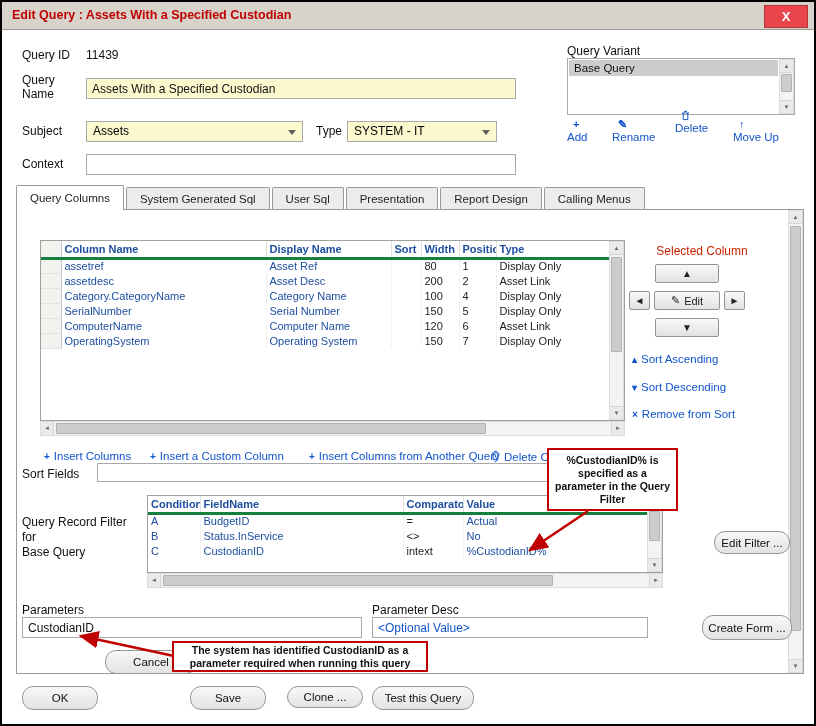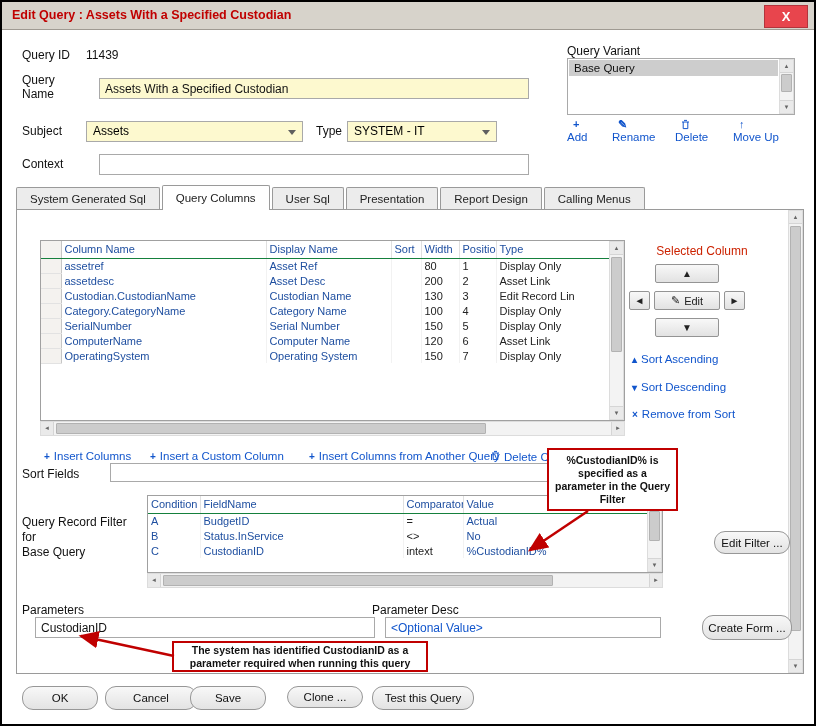--- a/index.html
+++ b/index.html
@@ -10,21 +10,21 @@
   .titlebar{position:absolute;left:0;top:0;right:0;height:28px;background:#d7d3cb;border-bottom:1px solid #9f9a92;}
   .title{position:absolute;left:10px;top:6px;color:#c00000;font-weight:bold;font-size:12.5px;white-space:nowrap;}
   .menu-icon{position:absolute;right:64px;top:7px;width:24px;height:15px;cursor:pointer;}
   .menu-icon .bar{height:2.6px;background:#1a1a1a;margin-bottom:2.6px;border-radius:1px;}
   .close-btn{position:absolute;right:6px;top:3px;width:44px;height:23px;background:#e8454d;color:#fff;font-weight:bold;
              text-align:center;line-height:22px;font-size:13px;cursor:pointer;border:1px solid #b2343c;}
   
   .lbl{position:absolute;font-size:12px;color:#111;line-height:14px;}
   .val{position:absolute;font-size:12px;color:#111;}
   
-  .tf{position:absolute;border:1px solid #a9a9a9;font-size:12px;padding:1px 5px;font-family:"Liberation Sans",sans-serif;background:#fff;height:21px;color:#111;margin-left:13px;}
+  .tf{position:absolute;border:1px solid #a9a9a9;font-size:12px;padding:1px 5px;font-family:"Liberation Sans",sans-serif;background:#fff;height:21px;color:#111;}
   .yellow{background:#fdf9cf;}
   .blue-text{color:#1155cc;}
   
   .dd{position:absolute;border:1px solid #a9a9a9;background:#fdf9cf;font-size:12px;line-height:19px;height:21px;padding:0 20px 0 6px;cursor:pointer;}
   .dd-arrow{position:absolute;right:6px;top:8px;width:0;height:0;border-left:4px solid transparent;border-right:4px solid transparent;border-top:5px solid #5f5f5f;}
   
   .listbox{position:absolute;border:1px solid #a9a9a9;background:#fff;}
   .lb-item{height:16px;line-height:16px;font-size:11.5px;padding:0 5px;background:#cdcdcd;color:#111;margin:1px 16px 0 1px;cursor:pointer;}
   
   .qv-action{position:absolute;display:flex;flex-direction:column;align-items:flex-start;cursor:pointer;}
@@ -33,22 +33,22 @@
   
   .tabbar{position:absolute;left:14px;top:183px;display:flex;align-items:flex-end;}
   .tab{border:1px solid #9a9a9a;border-bottom:none;background:#ececec;height:23px;line-height:23px;padding:0 13px;
        font-size:11.5px;margin-right:2px;color:#222;cursor:pointer;border-radius:2px 2px 0 0;white-space:nowrap;}
   .tab.active{background:#fff;height:25px;line-height:25px;position:relative;z-index:3;}
   .tab.disabled{color:#999;cursor:default;}
   .content-box{position:absolute;left:14px;top:207px;width:788px;height:465px;border:1px solid #9a9a9a;background:#fff;}
   
   .grid-box{position:absolute;background:#fff;border:1px solid #a0a0a0;overflow:hidden;}
   table.grid{border-collapse:collapse;table-layout:fixed;font-size:11px;color:#222;}
-  table.grid th{font-weight:normal;color:#1f4fa0;text-align:left;padding:1px 3px;border-right:1px solid #e0e0e0;
-                border-bottom:1px solid #15803d;height:17px;overflow:hidden;white-space:nowrap;}
+  table.grid th{font-weight:bold;color:#1f4fa0;text-align:left;padding:1px 3px;border-right:1px solid #e0e0e0;
+                border-bottom:3px solid #15803d;height:17px;overflow:hidden;white-space:nowrap;}
   table.grid td{padding:0 3px;height:15px;overflow:hidden;white-space:nowrap;border-right:1px solid #f2f2f2;}
   #columns-grid td:nth-child(2),#columns-grid td:nth-child(3){color:#1f4fa0;}
   #filter-grid td{color:#1f4fa0;}
   #filter-grid td:nth-child(3){color:#222;}
   .sel-cell{background:#f4f2ef;border-right:1px solid #c6c6c6 !important;border-bottom:1px solid #e2e2e2;}
   
   .vscroll{position:absolute;width:15px;background:#f3f3f3;border:1px solid #dcdcdc;}
   .vscroll .s-arr{position:absolute;left:0;width:13px;height:13px;font-size:6px;color:#666;text-align:center;line-height:13px;background:#eaeaea;}
   .vscroll .s-arr.up{top:0;border-bottom:1px solid #d5d5d5;}
   .vscroll .s-arr.down{bottom:0;border-top:1px solid #d5d5d5;}
@@ -118,36 +118,36 @@
   </div>
 
   <div class="qv-action" style="left:565px;top:117px">
     <span class="qv-icon">+</span>
     <span class="qv-label">Add</span>
   </div>
   <div class="qv-action" style="left:610px;top:117px">
     <span class="qv-icon">✎</span>
     <span class="qv-label">Rename</span>
   </div>
-  <div class="qv-action" style="left:673px;top:117px">
+  <div class="qv-action" style="left:673px;top:108px">
     <span class="qv-icon">
       <svg width="9" height="11" viewBox="0 0 9 11">
           <path d="M1 3h7M2.2 3v6.6h4.6V3M3 1.4h3" stroke="#1155cc" stroke-width="1" fill="none"></path>
         </svg>
     </span>
     <span class="qv-label">Delete</span>
   </div>
   <div class="qv-action" style="left:731px;top:117px">
     <span class="qv-icon">↑</span>
     <span class="qv-label">Move Up</span>
   </div>
 
   <div class="tabbar">
+    <div class="tab active">Query Columns</div>
     <div class="tab">System Generated Sql</div>
-    <div class="tab active">Query Columns</div>
     <div class="tab">User Sql</div>
     <div class="tab">Presentation</div>
     <div class="tab">Report Design</div>
     <div class="tab">Calling Menus</div>
   </div>
 
   <div class="content-box"></div>
   <div class="vscroll" style="left:786px;top:208px;height:463px">
     <span class="s-arr up">▲</span>
     <span class="s-thumb" style="top:15px;height:405px"></span>
@@ -190,29 +190,20 @@
             <td class="sel-cell"></td>
             <td>assetdesc</td>
             <td>Asset Desc</td>
             <td></td>
             <td>200</td>
             <td>2</td>
             <td>Asset Link</td>
           </tr>
           <tr>
             <td class="sel-cell"></td>
-            <td>Custodian.CustodianName</td>
-            <td>Custodian Name</td>
-            <td></td>
-            <td>130</td>
-            <td>3</td>
-            <td>Edit Record Lin</td>
-          </tr>
-          <tr>
-            <td class="sel-cell"></td>
             <td>Category.CategoryName</td>
             <td>Category Name</td>
             <td></td>
             <td>100</td>
             <td>4</td>
             <td>Display Only</td>
           </tr>
           <tr>
             <td class="sel-cell"></td>
             <td>SerialNumber</td>
@@ -376,18 +367,18 @@
     <defs>
       <marker id="ah" markerWidth="9" markerHeight="8" refX="7" refY="3.5" orient="auto">
         <path d="M0,0 L8,3.5 L0,7 z" fill="#c00000"></path>
       </marker>
     </defs>
     <line x1="586" y1="509" x2="528" y2="548" stroke="#c00000" stroke-width="2.5" marker-end="url(#ah)"></line>
     <line x1="172" y1="654" x2="79" y2="634" stroke="#c00000" stroke-width="2.5" marker-end="url(#ah)"></line>
   </svg>
 
   <div class="btn" style="left:20px;top:684px;width:76px;height:24px">OK</div>
-  <div class="btn" style="left:103px;top:684px;width:92px;height:24px">Cancel</div>
+  <div class="btn" style="left:103px;top:648px;width:92px;height:24px">Cancel</div>
   <div class="btn" style="left:188px;top:684px;width:76px;height:24px">Save</div>
   <div class="btn" style="left:285px;top:684px;width:76px;height:22px">Clone ...</div>
   <div class="btn" style="left:370px;top:684px;width:102px;height:24px">Test this Query</div>
 
 </div>
 
 </body></html>

